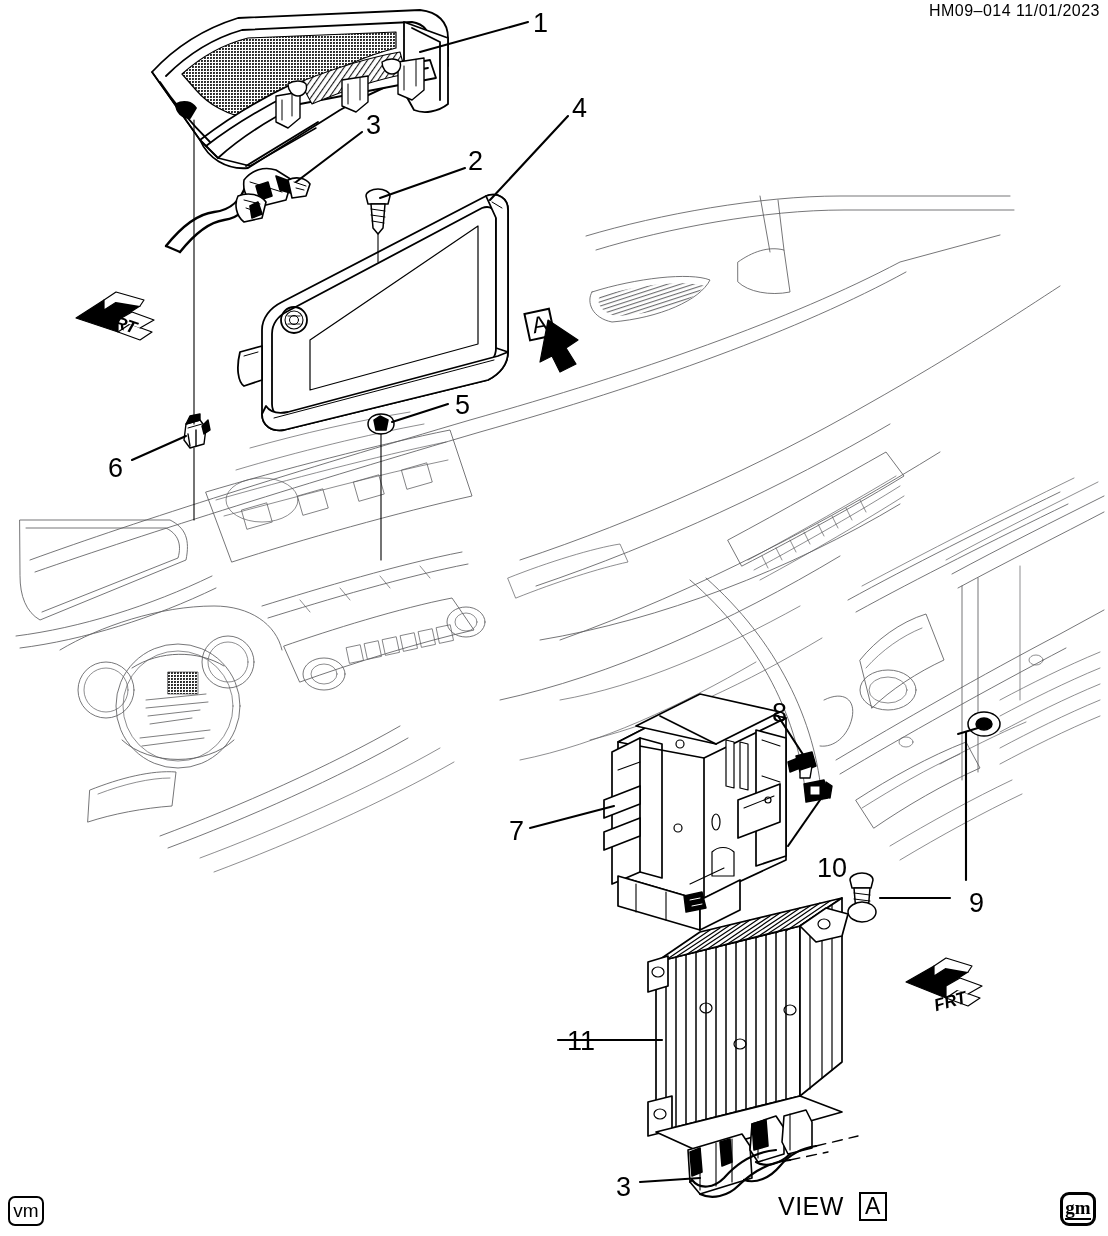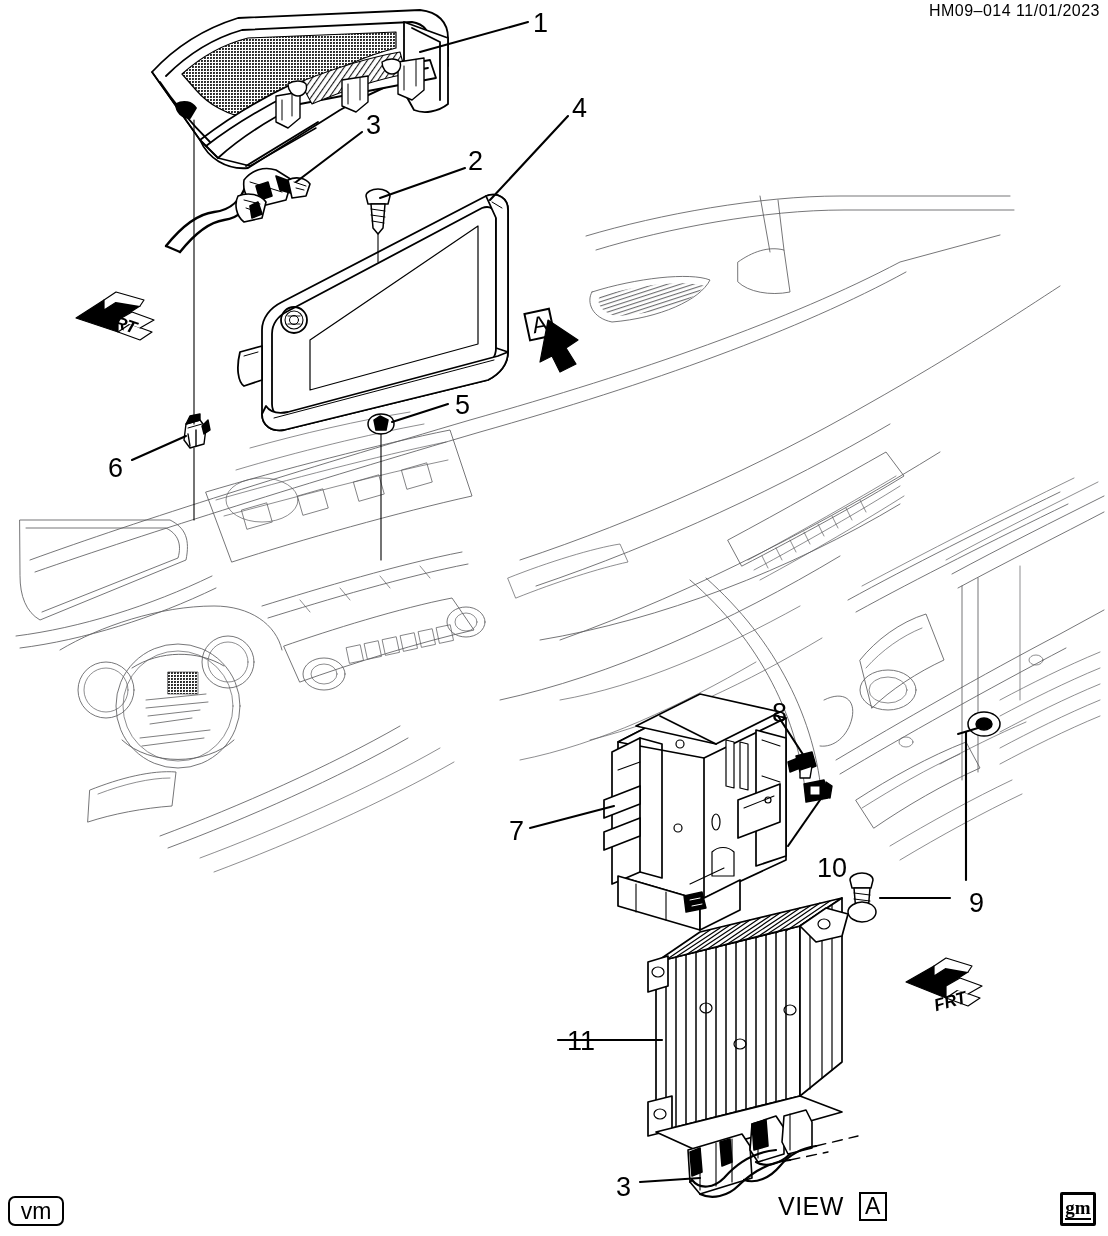--- a/index.html
+++ b/index.html
@@ -54,38 +54,38 @@
     display: inline-block;
     border: 2px solid #000;
     padding: 0px 4px 1px 4px;
     font-size: 23px;
     line-height: 1.05;
   }
   .vmbox {
     position: absolute;
     left: 8px;
     top: 1196px;
-    width: 56px;
+    width: 36px;
     height: 30px;
     border: 2.5px solid #000;
     border-radius: 7px;
     display: flex;
     align-items: center;
     justify-content: center;
-    font-size: 23px;
+    font-size: 19px;
     box-sizing: border-box;
   }
   .gmbox {
     position: absolute;
     left: 1060px;
     top: 1192px;
     width: 36px;
     height: 34px;
     border: 3px solid #000;
-    border-radius: 2px;
+    border-radius: 9px;
     display: flex;
     align-items: center;
     justify-content: center;
     box-sizing: border-box;
   }
   .gmtext {
     font-size: 19px;
     font-weight: bold;
     border-bottom: 2.5px solid #000;
     line-height: 1.0;

